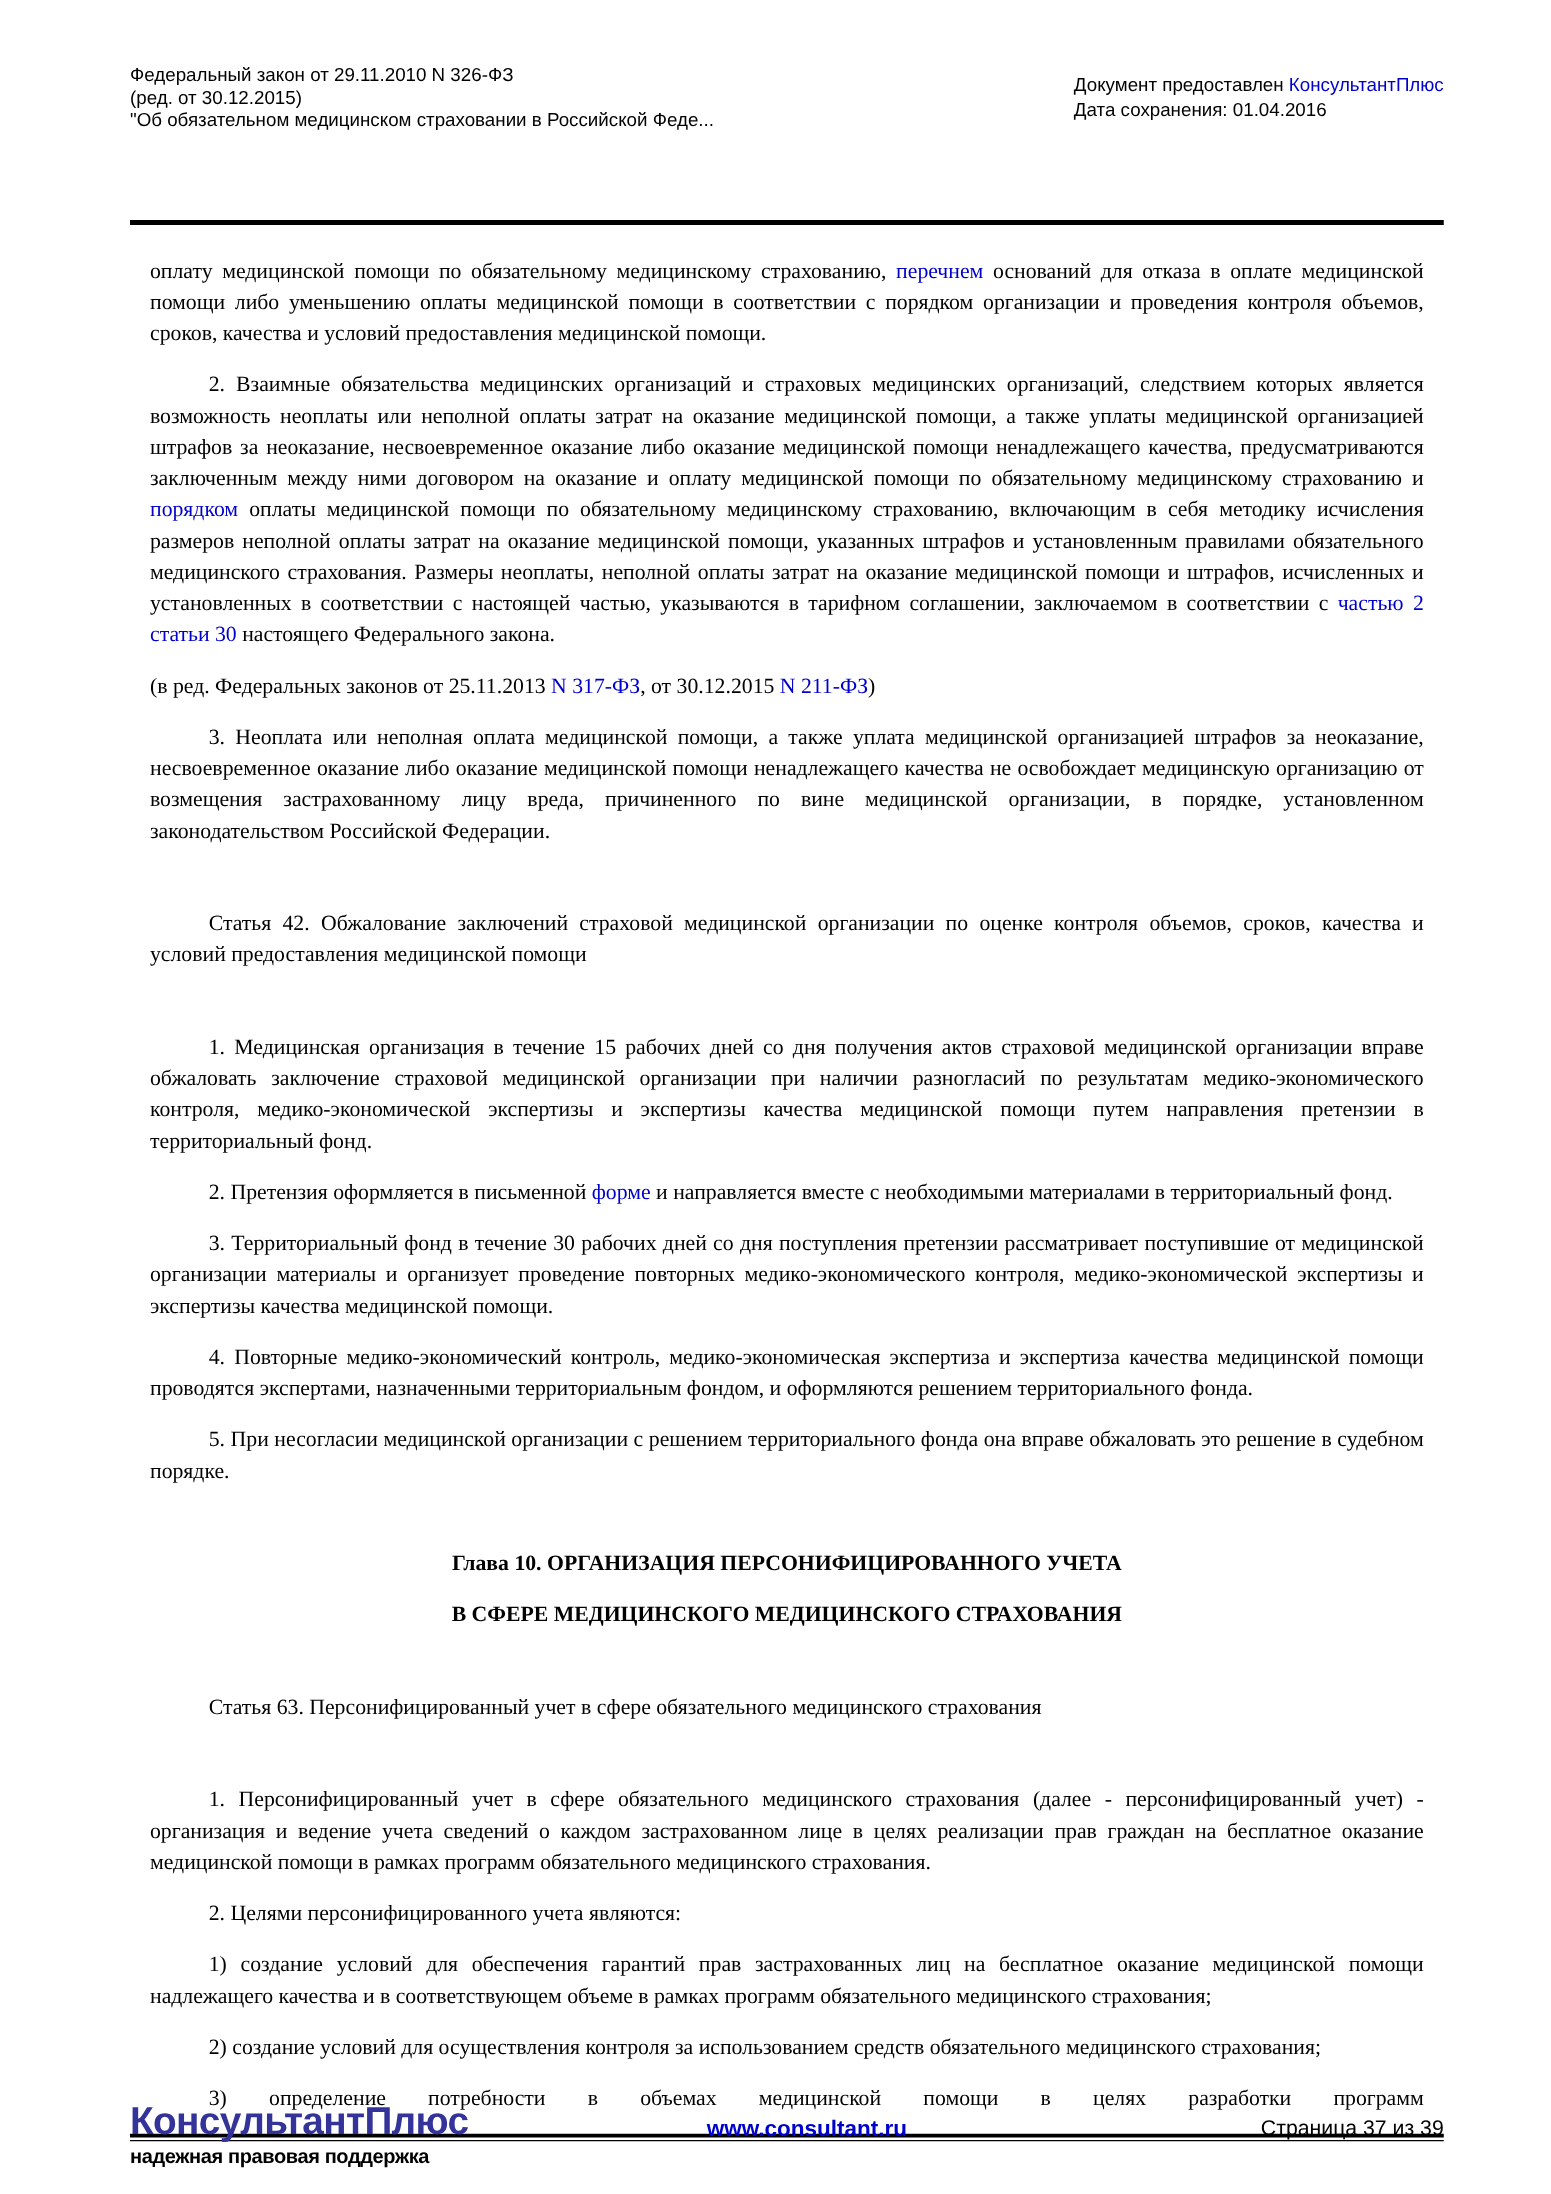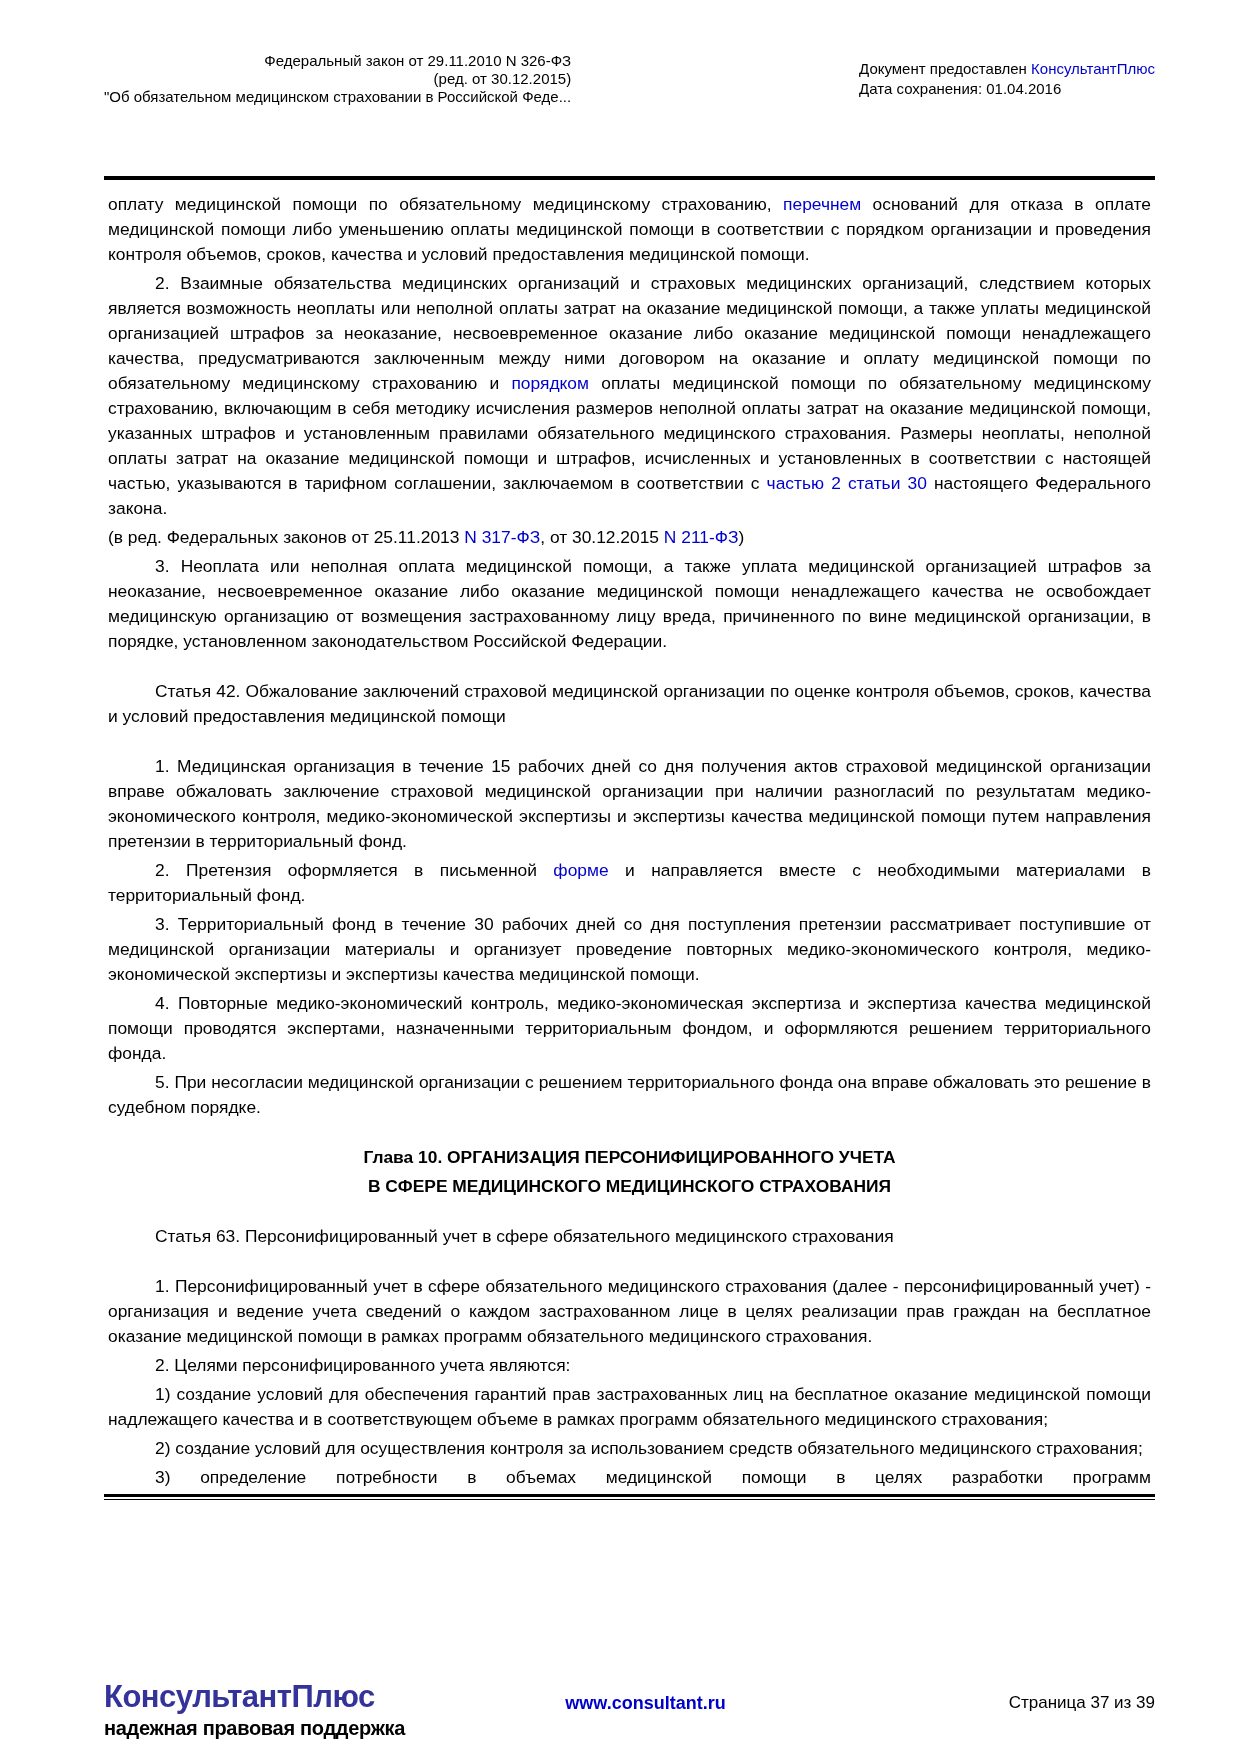--- a/index.html
+++ b/index.html
@@ -9,45 +9,45 @@
     height:1755px;
     background:#ffffff;
     font-family:"Liberation Sans", sans-serif;
     color:#000000;
     overflow:hidden;
   }
   .content { margin:0 86px 0 104px; }
 
   
   .hdr { display:flex; justify-content:space-between; padding-top:52px; font-size:15px; }
-  .hdr-left { line-height:18px; max-width:640px;text-align:right; }
+  .hdr-left { line-height:18px; max-width:640px; }
   .hdr-right { text-align:left; line-height:20px; padding-top:7px; white-space:nowrap; }
   .hdr a { color:var(--link-blue); text-decoration:none; }
 
   .rule-top { margin-top:70px; height:4px; background:#000; }
 
   
   .doc { padding-top:8px; font-size:17.4px; line-height:25px; text-align:justify; }
-  .doc p { margin:4px; }
+  .doc p { margin:16px;font-family:Liberation Serif, serif; }
   .p-body   { text-indent:47px; }
   .p-flush  { text-indent:0; }
   .p-center { text-align:center; font-weight:bold; text-indent:0; }
   .p-spacer { height:17px; }
   .p-stretch{ text-align-last:justify; }
   a.doc-link { color:var(--link-blue); text-decoration:none; }
 
   .rule-bottom { margin-top:3px; border-top:3px solid #000; border-bottom:1px solid #000; height:2px; }
 
   
   .ftr { position:absolute; left:104px; right:86px; top:1680px; display:flex; align-items:flex-start; }
   .ftr-left  { flex:1; }
   .ftr-center{ flex:none; padding-top:13px; }
   .ftr-right { flex:1; text-align:right; padding-top:13px; font-size:17px; }
   .logo  { color:var(--logo-navy); font-size:31px; font-weight:bold; letter-spacing:-0.5px; line-height:34px; }
-  .tagline { font-size:20px; font-weight:bold; letter-spacing:-0.3px; margin-top:3px; }
+  .tagline { font-size:16px; font-weight:bold; letter-spacing:-0.3px; margin-top:3px; }
   .site { color:var(--link-blue); font-weight:bold; font-size:18px; text-decoration:none;margin-left:32px; }
 </style>
 </head>
 <body>
 
 <div class="page">
   <div class="content">
 
     <div class="hdr">
       <div class="hdr-left">

